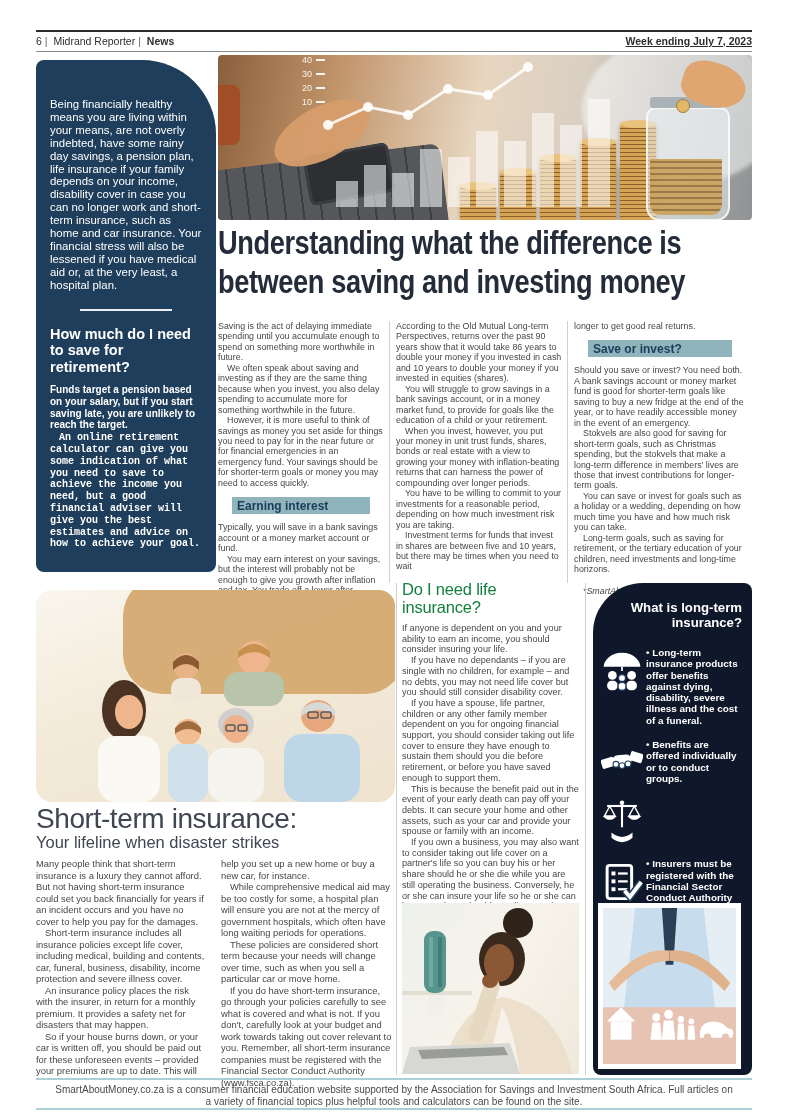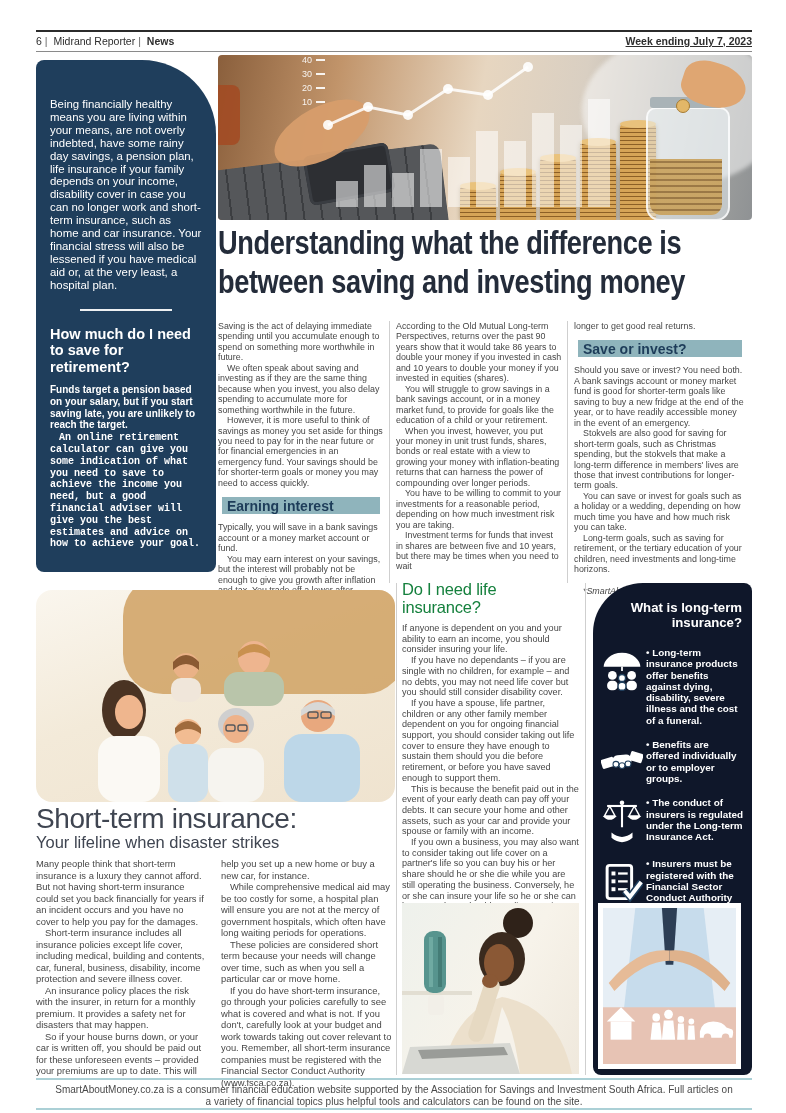--- a/index.html
+++ b/index.html
@@ -54,22 +54,22 @@
   .headline{position:absolute;left:218px;top:223px;width:534px;color:#242c3a;font-weight:bold;
             font-size:34px;line-height:39px;letter-spacing:-.5px;}
   .headline span{display:block;white-space:nowrap;transform:scaleX(.8);transform-origin:0 50%;}
 
   
   .article{position:absolute;left:218px;top:321px;width:534px;height:262px;display:flex;}
   .acol{width:166px;padding-right:5px;margin-right:6px;border-right:1px solid #cfcfcf;}
   .acol:last-child{width:172px;padding-right:0;margin-right:0;border-right:none;}
   .article p{font-size:8.9px;line-height:10.45px;color:#474747;margin:0;}
   .article p + p{text-indent:9px;}
-  .bar{background:#8fb4bc;color:#1d3c59;font-weight:bold;font-size:14px;line-height:12px;
-       padding:3px 5px 2px;margin:9px 4px 8px;}
+  .bar{background:#8fb4bc;color:#1d3c59;font-weight:bold;font-size:12px;line-height:12px;
+       padding:3px 5px 2px;margin:9px 14px 8px;}
   .byline{font-style:italic;margin-top:11px !important;text-indent:9px;}
 
   
   .family{position:absolute;left:36px;top:590px;width:359px;height:212px;border-radius:16px;overflow:hidden;
           background:linear-gradient(160deg,#faf6ee 0%,#f3ead9 45%,#efe3cf 100%);}
   .family .tan{position:absolute;right:-10px;top:-14px;width:282px;height:118px;background:#d2a76d;
           border-radius:40px;opacity:.92;}
   .family svg{position:absolute;left:0;bottom:0;}
 
   
@@ -329,37 +329,36 @@
         <span class="lt-icon">
           <svg width="42" height="38" viewBox="0 0 48 44" fill="#ffffff">
             <rect x="0" y="20" width="15" height="11" rx="2" transform="rotate(-18 7 25)"></rect>
             <rect x="33" y="13" width="15" height="11" rx="2" transform="rotate(18 40 19)"></rect>
             <rect x="13" y="16" width="22" height="13" rx="6" transform="rotate(-4 24 22)"></rect>
             <circle cx="17" cy="27" r="3.4" stroke="#1f3e5c" stroke-width="1.2"></circle>
             <circle cx="24" cy="28.5" r="3.4" stroke="#1f3e5c" stroke-width="1.2"></circle>
             <circle cx="31" cy="26.5" r="3.4" stroke="#1f3e5c" stroke-width="1.2"></circle>
           </svg>
         </span>
-        <span class="lt-text">• Benefits are offered individually or to employer groups.</span>
+        <span class="lt-text">• Benefits are offered individually or to conduct groups.</span>
       </div>
 
       <div class="lt-item">
         <span class="lt-icon">
           <svg width="42" height="46" viewBox="0 0 48 52" fill="#ffffff">
             <circle cx="24" cy="4" r="2.6"></circle>
             <rect x="7" y="6.5" width="34" height="2.4"></rect>
             <rect x="22.8" y="6" width="2.4" height="26"></rect>
             <path d="M10 8 L4 19 L16 19 Z" fill="none" stroke="#ffffff" stroke-width="1.6"></path>
             <path d="M2 19 Q10 28 18 19 Z"></path>
             <path d="M38 8 L32 19 L44 19 Z" fill="none" stroke="#ffffff" stroke-width="1.6"></path>
             <path d="M30 19 Q38 28 46 19 Z"></path>
             <path d="M12 38 Q24 48 36 38 L36 44 Q24 54 12 44 Z"></path>
           </svg>
         </span>
-        <span class="lt-text">• The conduct of insurers is regulated under the Long-term Insurance Act.</span>
       </div>
 
       <div class="lt-item">
         <span class="lt-icon">
           <svg width="42" height="44" viewBox="0 0 48 48">
             <rect x="7" y="5" width="28" height="38" rx="3" fill="none" stroke="#ffffff" stroke-width="3.4"></rect>
             <g fill="#ffffff">
               <rect x="12" y="12" width="4.5" height="4.5"></rect>
                 <rect x="19.5" y="13" width="11" height="2.6"></rect>
               <rect x="12" y="21" width="4.5" height="4.5"></rect>

